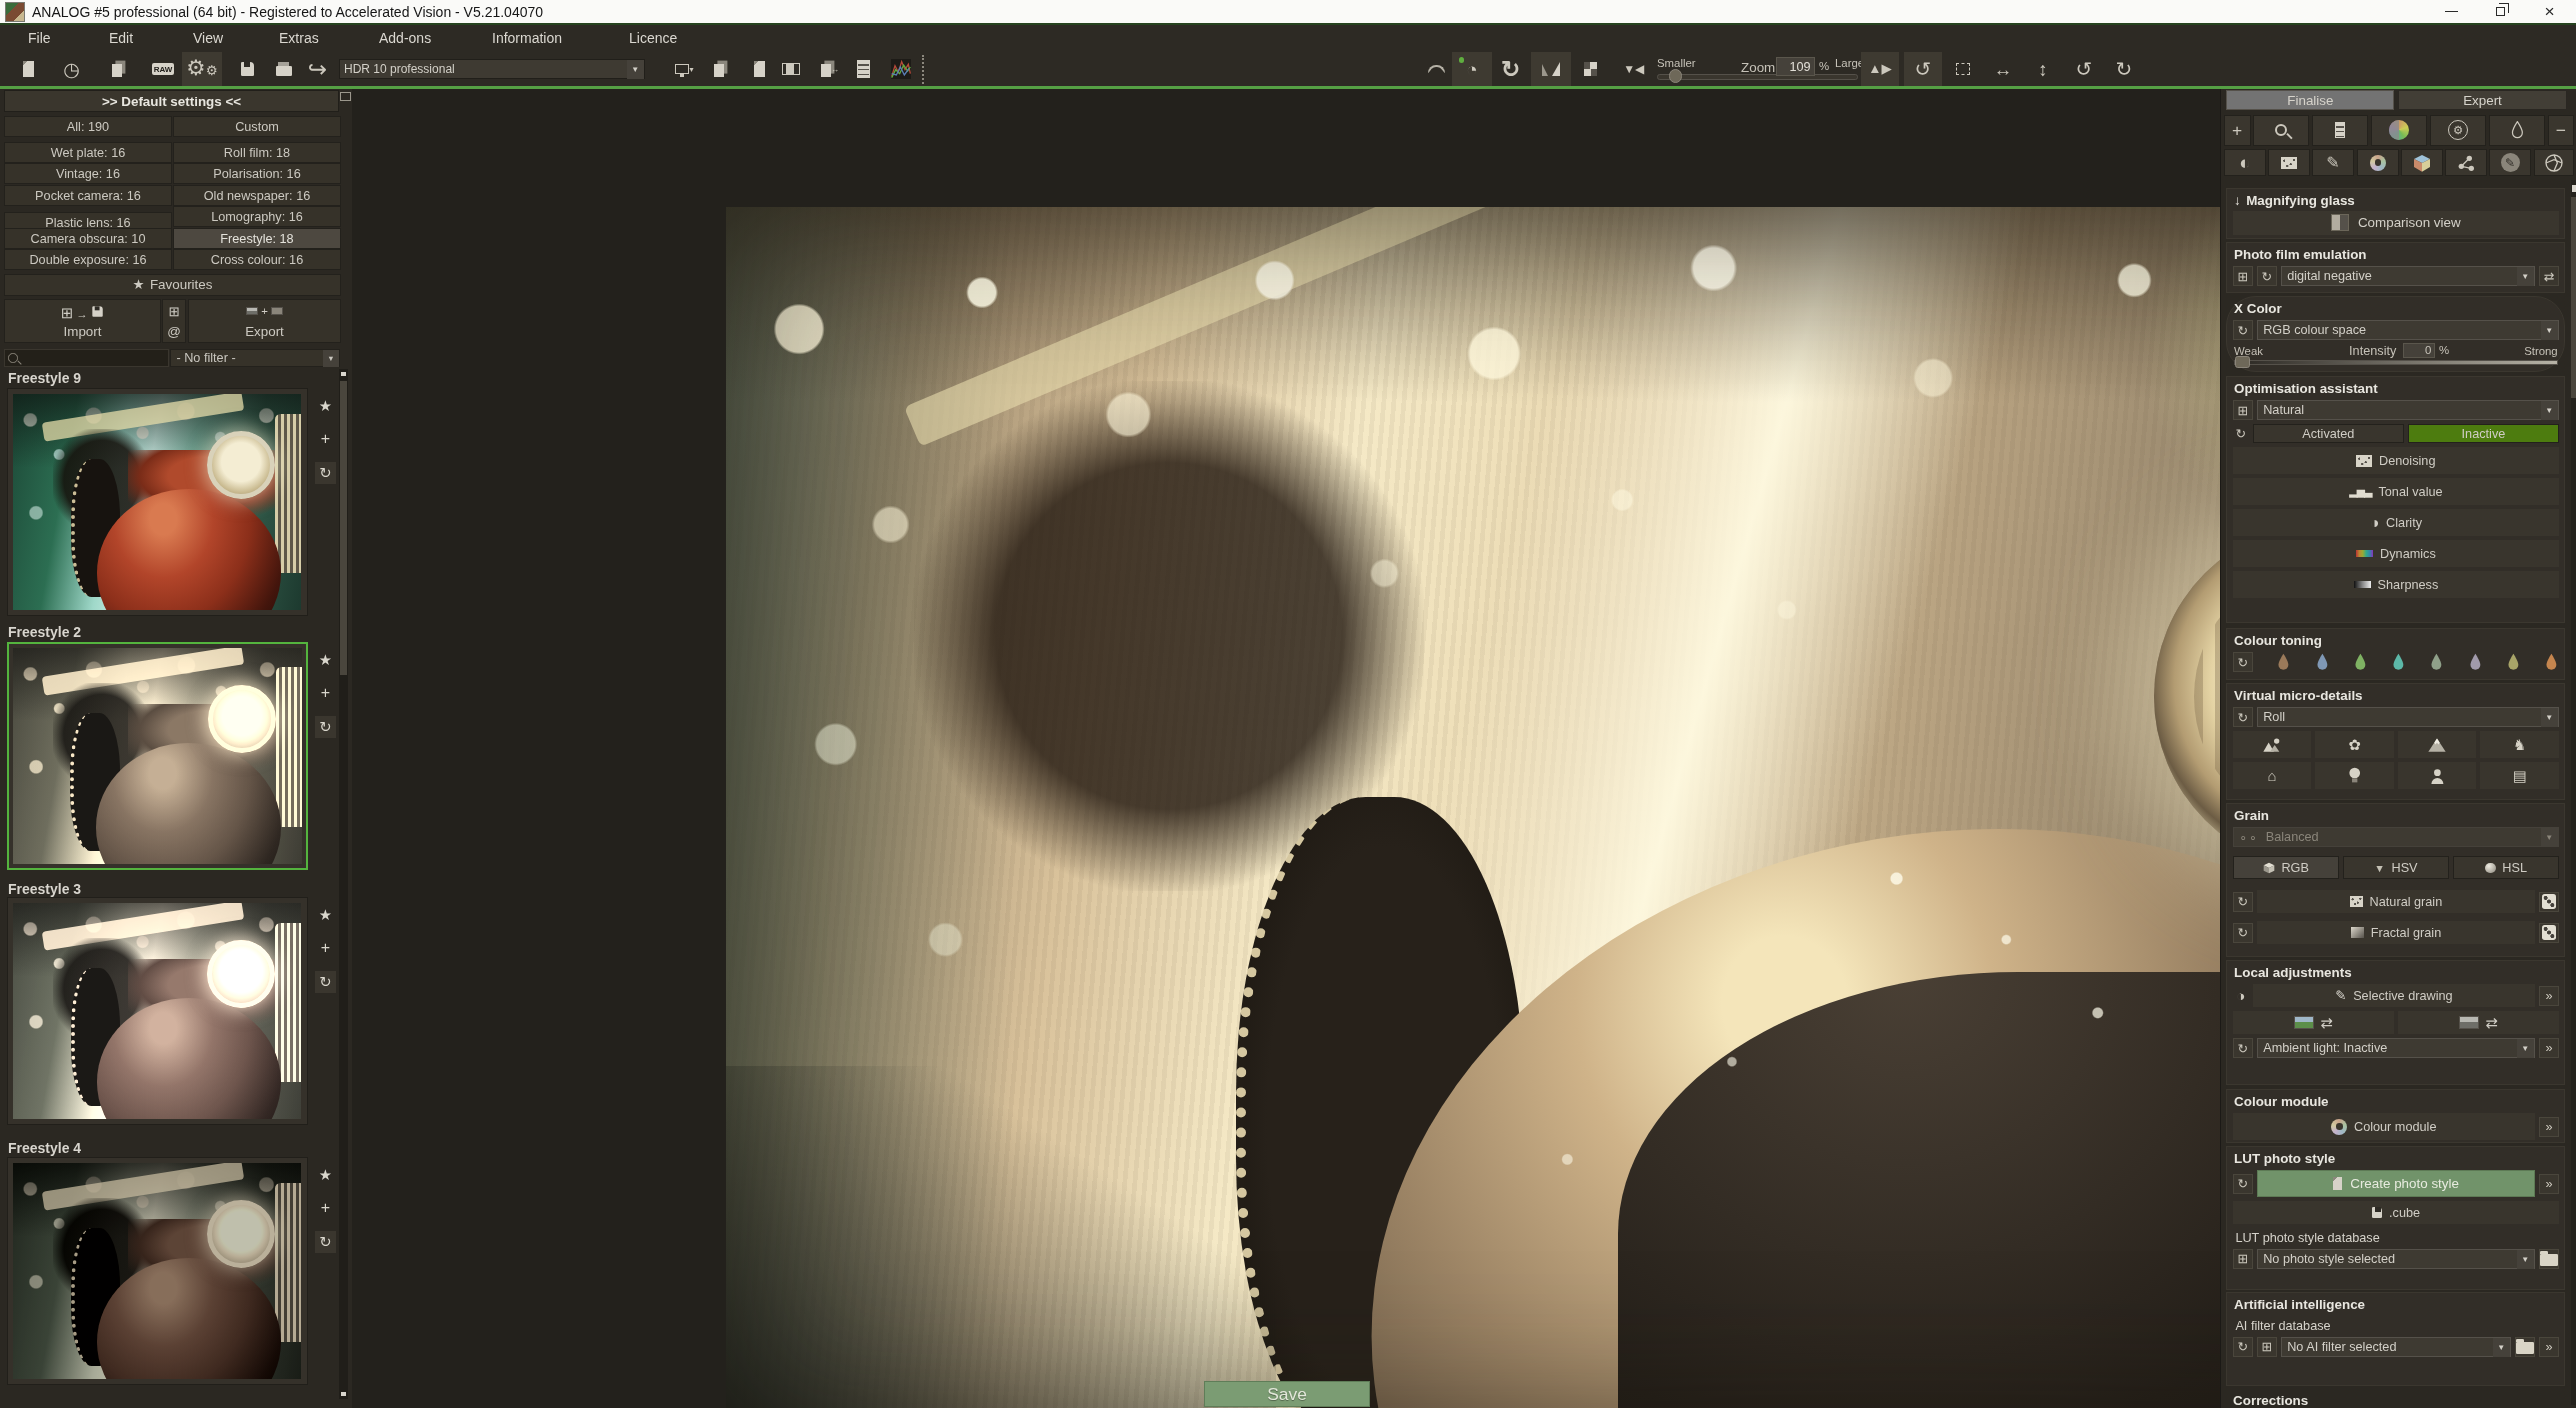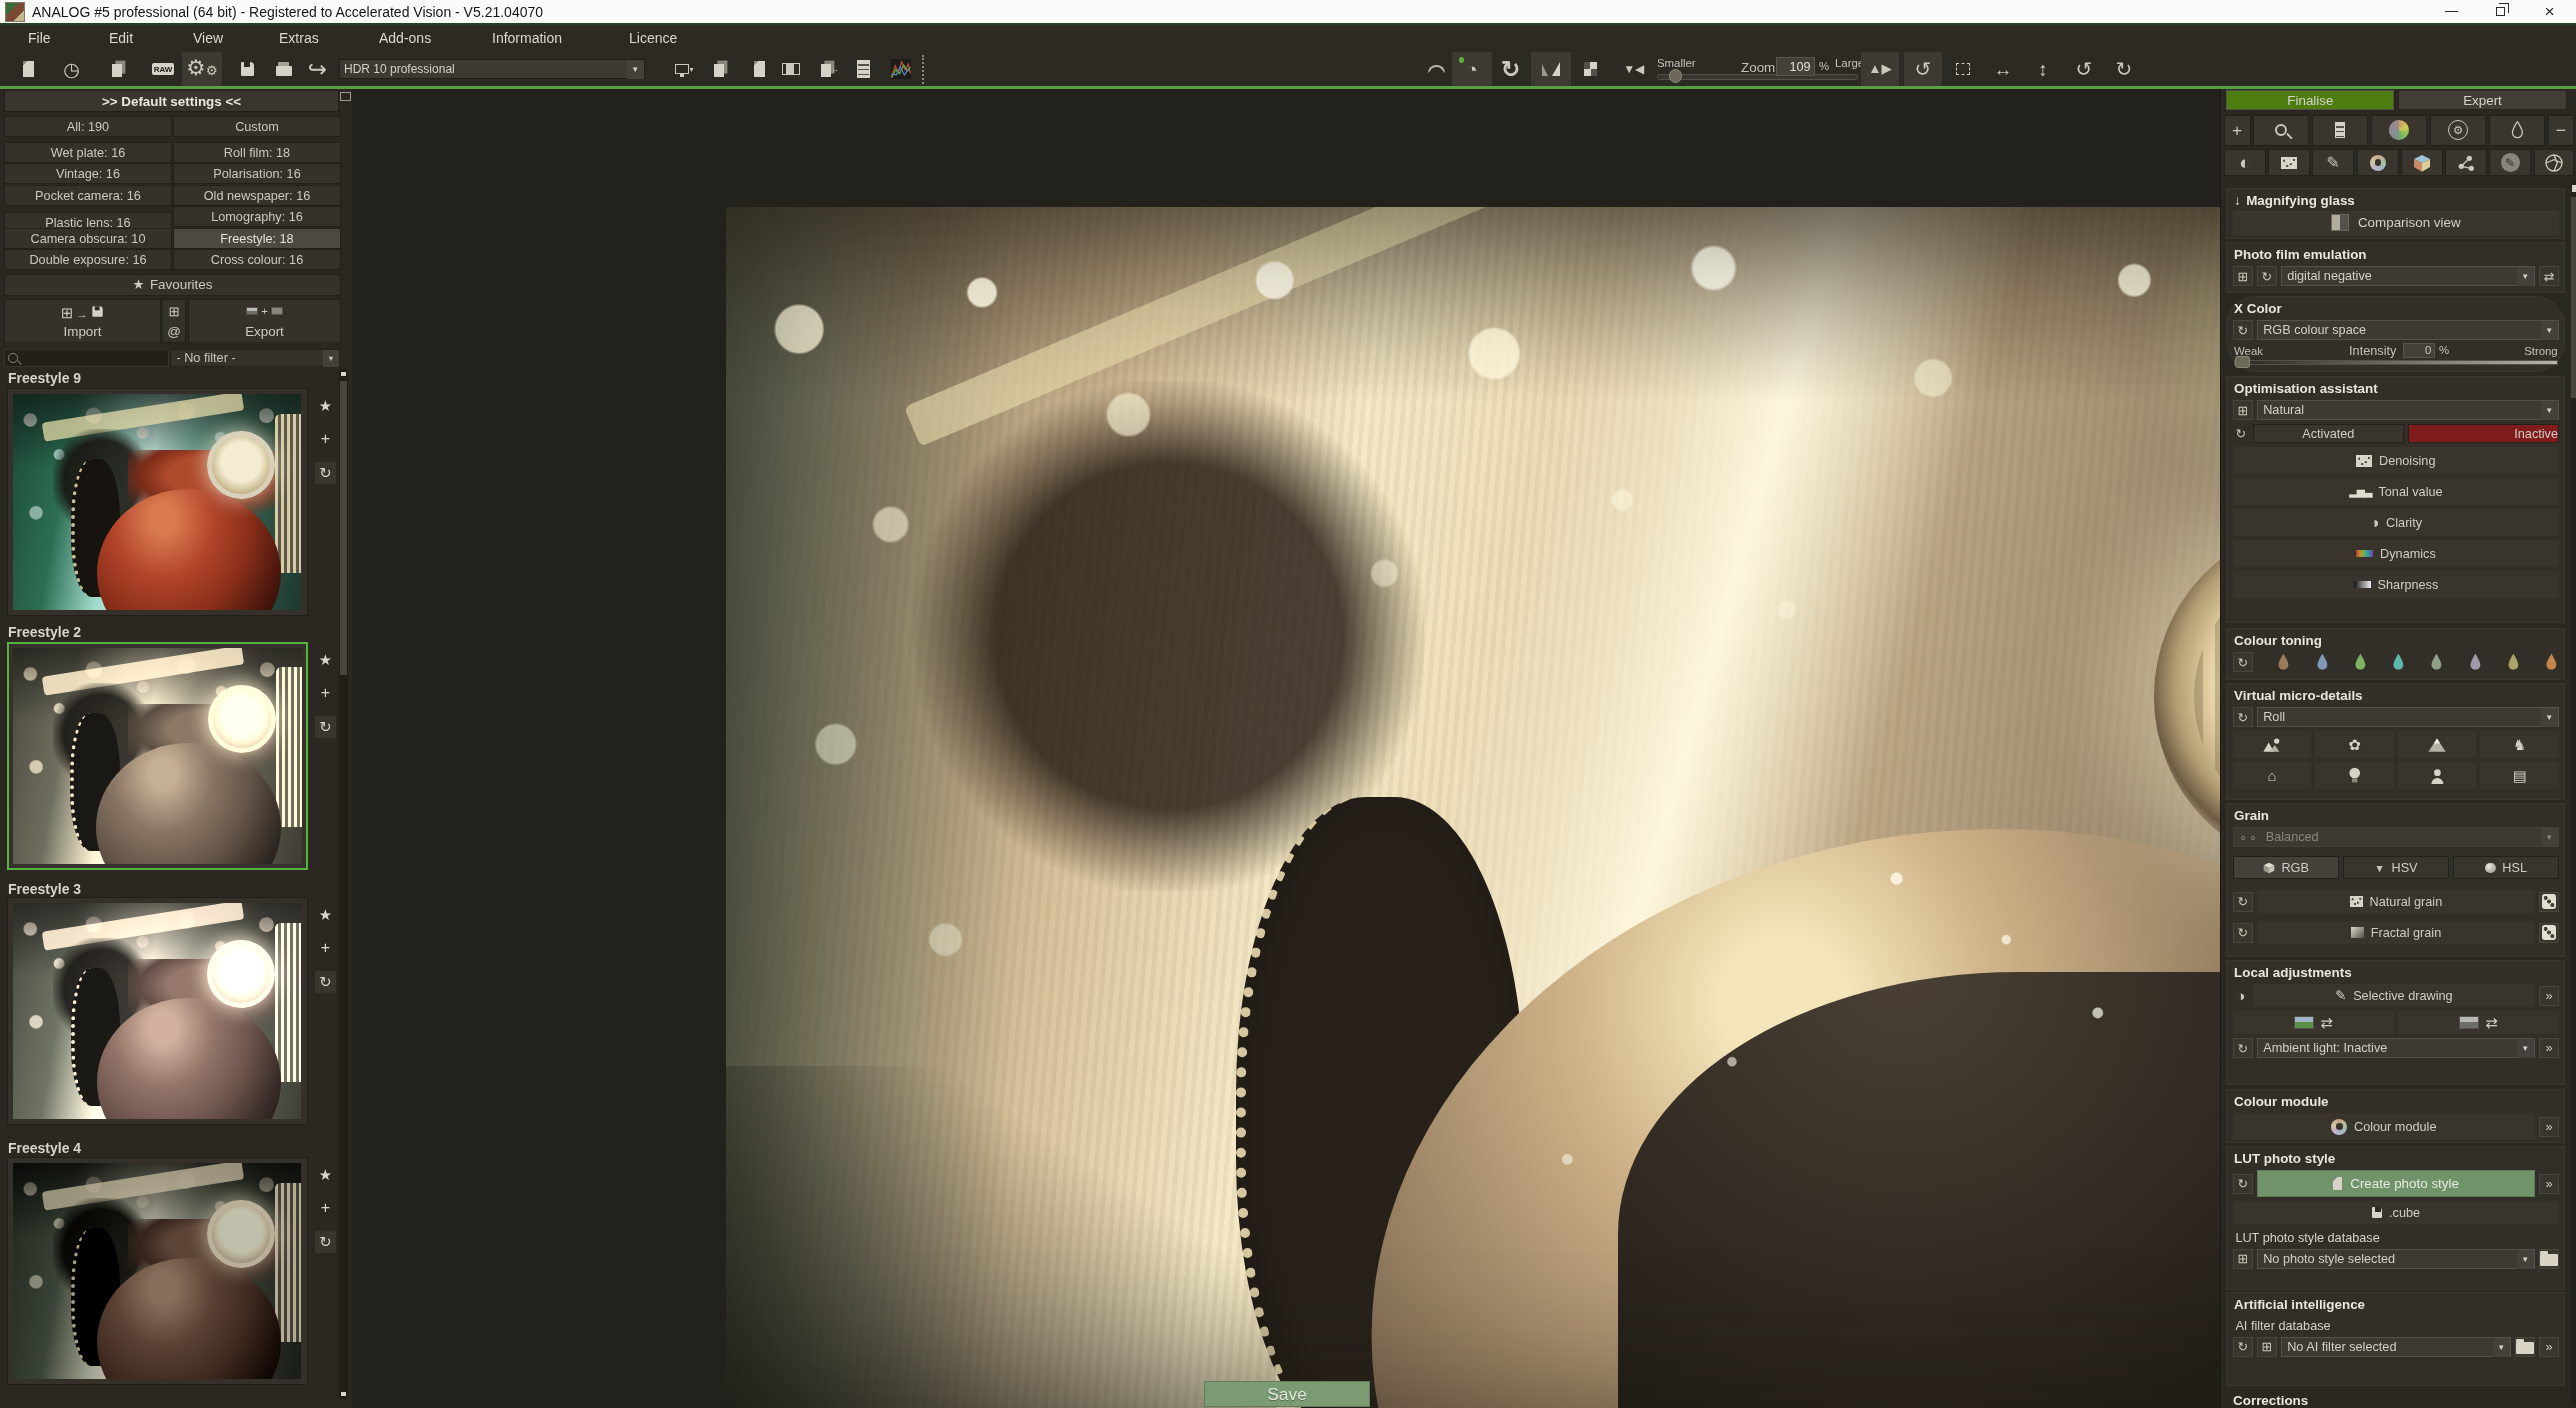--- a/index.html
+++ b/index.html
@@ -141,39 +141,39 @@
       radial-gradient(circle at 70% 60%, rgba(255,252,235,.7) 0 4px, transparent 5.4px),
       radial-gradient(circle at 75% 66%, rgba(255,252,235,.7) 0 4.7px, transparent 6px),
       radial-gradient(circle at 55% 70%, rgba(255,252,235,.6) 0 4px, transparent 5.4px),
       radial-gradient(circle at 46% 78%, rgba(255,252,235,.55) 0 4.7px, transparent 6px),
       radial-gradient(circle at 85% 30%, rgba(255,250,225,.5) 0 10.7px, transparent 12.7px);
   }
   .ph-vignette { position:absolute; inset:0; box-shadow:inset 0 0 148px rgba(30,24,14,.55); }
 
   
   .tab { position:absolute; top:1.3px; height:20px; display:flex; align-items:center; justify-content:center; font-size:13.4px; color:#d6d3cb; }
-  .tab.finalise { left:5.4px; width:168px; background:#4d7c0f; border:0.7px solid #55514a; }
+  .tab.finalise { left:5.4px; width:168px; background:#737373; border:0.7px solid #55514a; }
   .tab.expert { left:177px; width:169px; background:#423e36; border:0.7px solid #2a2722; }
   .rp-btn { position:absolute; background:#3a362e; border:0.7px solid #23211c; display:flex; align-items:center; justify-content:center; color:#ccc8bd; }
   .sec { position:absolute; left:5.4px; width:339px; background:#322e28; border:0.7px solid #3b372f; }
   .sec-h { font-weight:bold; font-size:13.4px; color:#e8e6df; margin:4px 6.7px 1.3px; display:flex; align-items:center; gap:5.4px; }
   .r { display:flex; align-items:center; gap:4px; margin:4px 5.4px; }
   .sq { width:20px; height:20px; min-width:20px; background:#3a362e; border:0.7px solid #4a463c; display:flex; align-items:center; justify-content:center; color:#ccc8bd; font-size:12.7px; }
   .dd { position:relative; flex:1; height:20px; background:#3e3a32; border:0.7px solid #55514a; display:flex; align-items:center; padding:0 5.4px; font-size:12.7px; color:#d3d0c8; }
   .dd .caret-box { position:absolute; right:0; top:0; width:17.4px; height:19px; background:#45413a; display:flex; align-items:center; justify-content:center; font-size:8px; }
   .dd.disabled { color:#8a857a; border-color:#45413a; }
   .wide-btn { flex:1; height:27px; background:#39352d; border:0.7px solid #44403700; display:flex; align-items:center; justify-content:center; gap:6.7px; font-size:12.7px; color:#d0cdc5; }
   .wide-btn.short { height:23px; }
   .cmp-row { height:24px; background:#3a362e; margin:2.7px 5.4px 5.4px; display:flex; align-items:center; justify-content:center; gap:9.4px; font-size:13.4px; color:#d3d0c8; }
   .chk { width:17.4px; height:17.4px; border:0.7px solid #6b6659; background:linear-gradient(90deg,#b2ac9f 0 50%,#55514a 50%); }
   .slider-row { position:relative; height:24px; margin:1.3px 6.7px; font-size:11.4px; color:#c6c2b8; }
   .slider-track { position:absolute; left:0; right:0; top:16px; height:4.7px; border:0.7px solid #55514a; background:linear-gradient(90deg,#2a2722,#b7b3a7); }
   .slider-knob { position:absolute; left:1.3px; top:12px; width:14.8px; height:12px; background:#6e6859; border:0.7px solid #8b857a; border-radius:2.7px; }
   .toggle2 { flex:1; height:19px; display:flex; align-items:center; justify-content:center; font-size:12.7px; color:#d0cdc5; background:#39352d; border:0.7px solid #23211c; }
-  .toggle2.on { background:#7f1d1d;justify-content:flex-end; }
+  .toggle2.on { background:#4d7c0f; }
   .vmd-btn { flex:1; height:27px; background:#39352d; display:flex; align-items:center; justify-content:center; color:#d6d2c6; font-size:14.8px; }
   .mode-btn { flex:1; height:23px; background:#39352d; border:0.7px solid #23211c; display:flex; align-items:center; justify-content:center; gap:6.7px; font-size:12.7px; color:#d0cdc5; }
   .mode-btn.on { background:#45413a; }
   .dice { width:14.8px; height:14.8px; background:#e2ded2; border-radius:2.7px;
     background-image:radial-gradient(circle at 26% 26%, #44403a 1.7px, transparent 2.3px),radial-gradient(circle at 50% 50%, #44403a 1.7px, transparent 2.3px),radial-gradient(circle at 74% 74%, #44403a 1.7px, transparent 2.3px); }
   .mini-img { width:20px; height:13.4px; border:0.7px solid #55514a; }
   .mini-img.col { background:linear-gradient(#9fb7c8 0 45%,#5c8f4a 45%); }
   .mini-img.bw { background:linear-gradient(#b8b8b2 0 45%,#6e6e68 45%); }
   .ring { width:16px; height:16px; border-radius:50%; background:conic-gradient(#c9a38a,#a8c2a0,#9fb8c4,#c4b2cc,#d0c8a0,#c9a38a); position:relative; }
   .ring::after { content:""; position:absolute; inset:4.7px; border-radius:50%; background:#39352d; }

